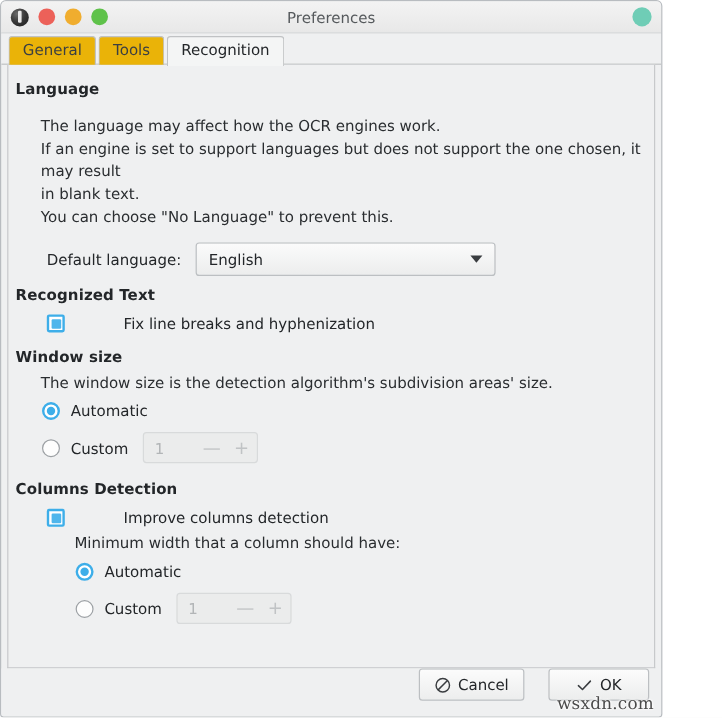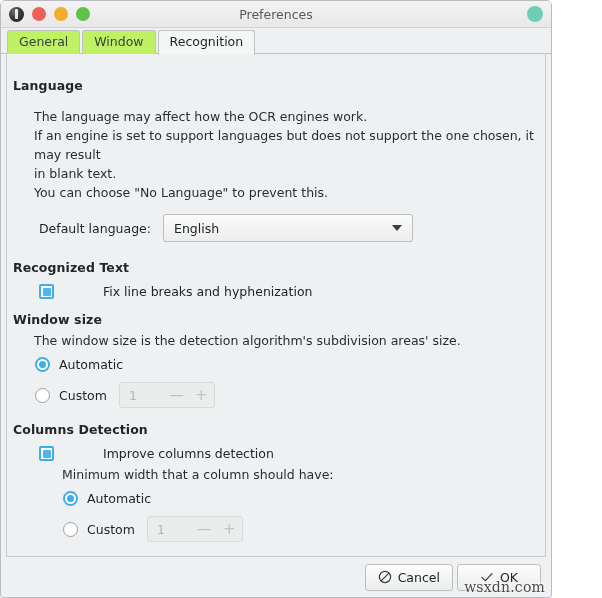--- a/index.html
+++ b/index.html
@@ -99,21 +99,21 @@
     left: 0; right: 0; bottom: 0;
     height: 1px;
     background: #c0c2c4;
   }
   .tab {
     position: relative;
     z-index: 2;
     padding: 3px 11px 4px 11px;
     font-size: 12.5px;
     color: #3b3f42;
-    background: #bef264;
+    background: #eab308;
     border: 1px solid #c0c2c4;
     border-bottom: none;
     border-radius: 3px 3px 0 0;
     margin-right: 2px;
     line-height: 16px;
     cursor: pointer;
     user-select: none;
   }
   .tab.active {
     background: #f4f5f5;
@@ -132,21 +132,21 @@
     box-sizing: border-box;
     overflow: hidden;
     padding: 6px 10px 4px 6px;
     position: relative;
   }
 
   .section-title {
     font-weight: bold;
     font-size: 12.5px;
     color: #232629;
-    margin: 18px 0 2px 0;
+    margin: 6px 0 2px 0;
     letter-spacing: 0.1px;
   }
 
   .para {
     margin-left: 21px;
     color: #2a2d30;
     line-height: 19px;
     max-width: 560px;
   }
   .para-block { margin-top: 14px; margin-bottom: 12px; }
@@ -270,24 +270,23 @@
   }
 
   .indent-group { margin-left: 28px; }
 
   
   .footer {
     flex: 0 0 40px;
     height: 40px;
     background: #eff0f1;
     display: flex;
-    align-items: center;
     justify-content: flex-end;
     padding: 0 10px 0 0;
-    gap: 4px;
+    gap: 20px;
     box-sizing: border-box;
     position: relative;
   }
   .btn {
     min-width: 84px;
     height: 27px;
     padding: 0 12px;
     background: linear-gradient(to bottom, #fcfcfc 0%, #eceded 100%);
     border: 1px solid #bcbfc2;
     border-radius: 3px;
@@ -327,21 +326,21 @@
       <div class="dot dot-green"></div>
     </div>
     <div class="title-text">Preferences</div>
     <div class="tb-right">
       <div class="dot-teal"></div>
     </div>
   </div>
 
   <div class="tabbar">
     <div class="tab">General</div>
-    <div class="tab">Window</div>
+    <div class="tab">Tools</div>
     <div class="tab active">Recognition</div>
   </div>
 
   <div class="content-frame">
 
     <div class="section-title">Language</div>
     <div class="para para-block">
       <div>The language may affect how the OCR engines work.</div>
       <div>If an engine is set to support languages but does not support the one chosen, it may result</div>
       <div>in blank text.</div>

